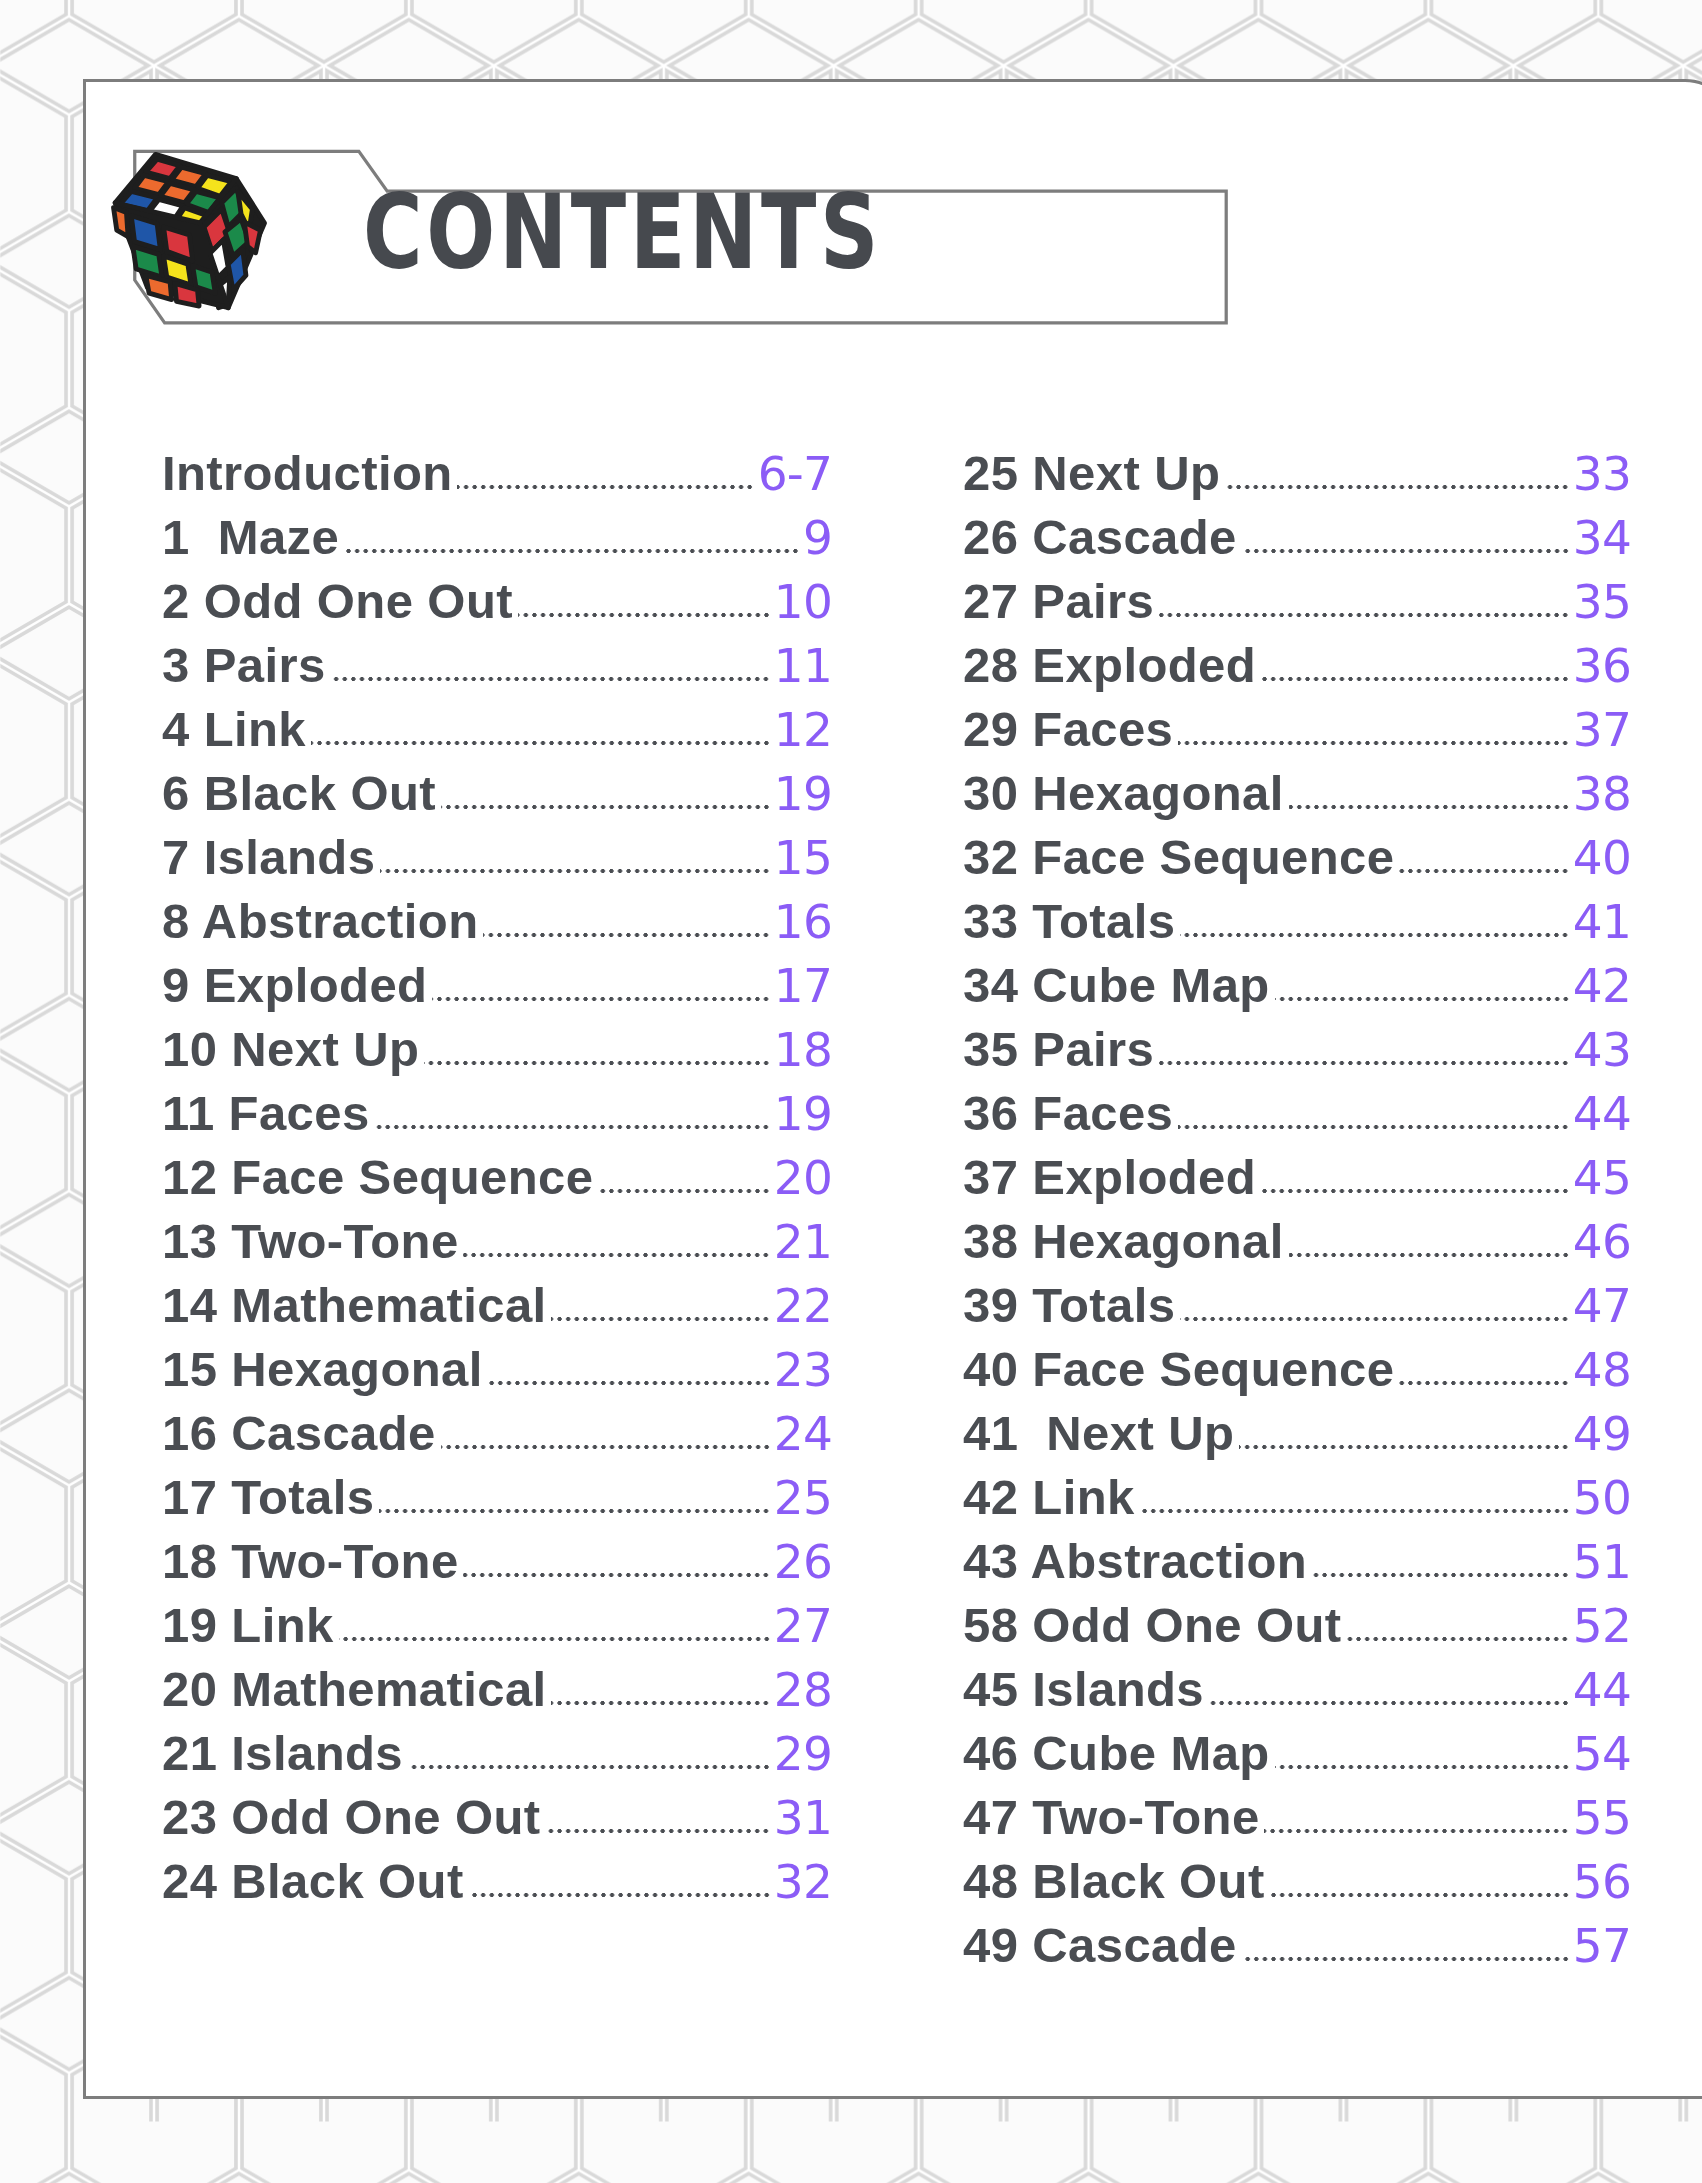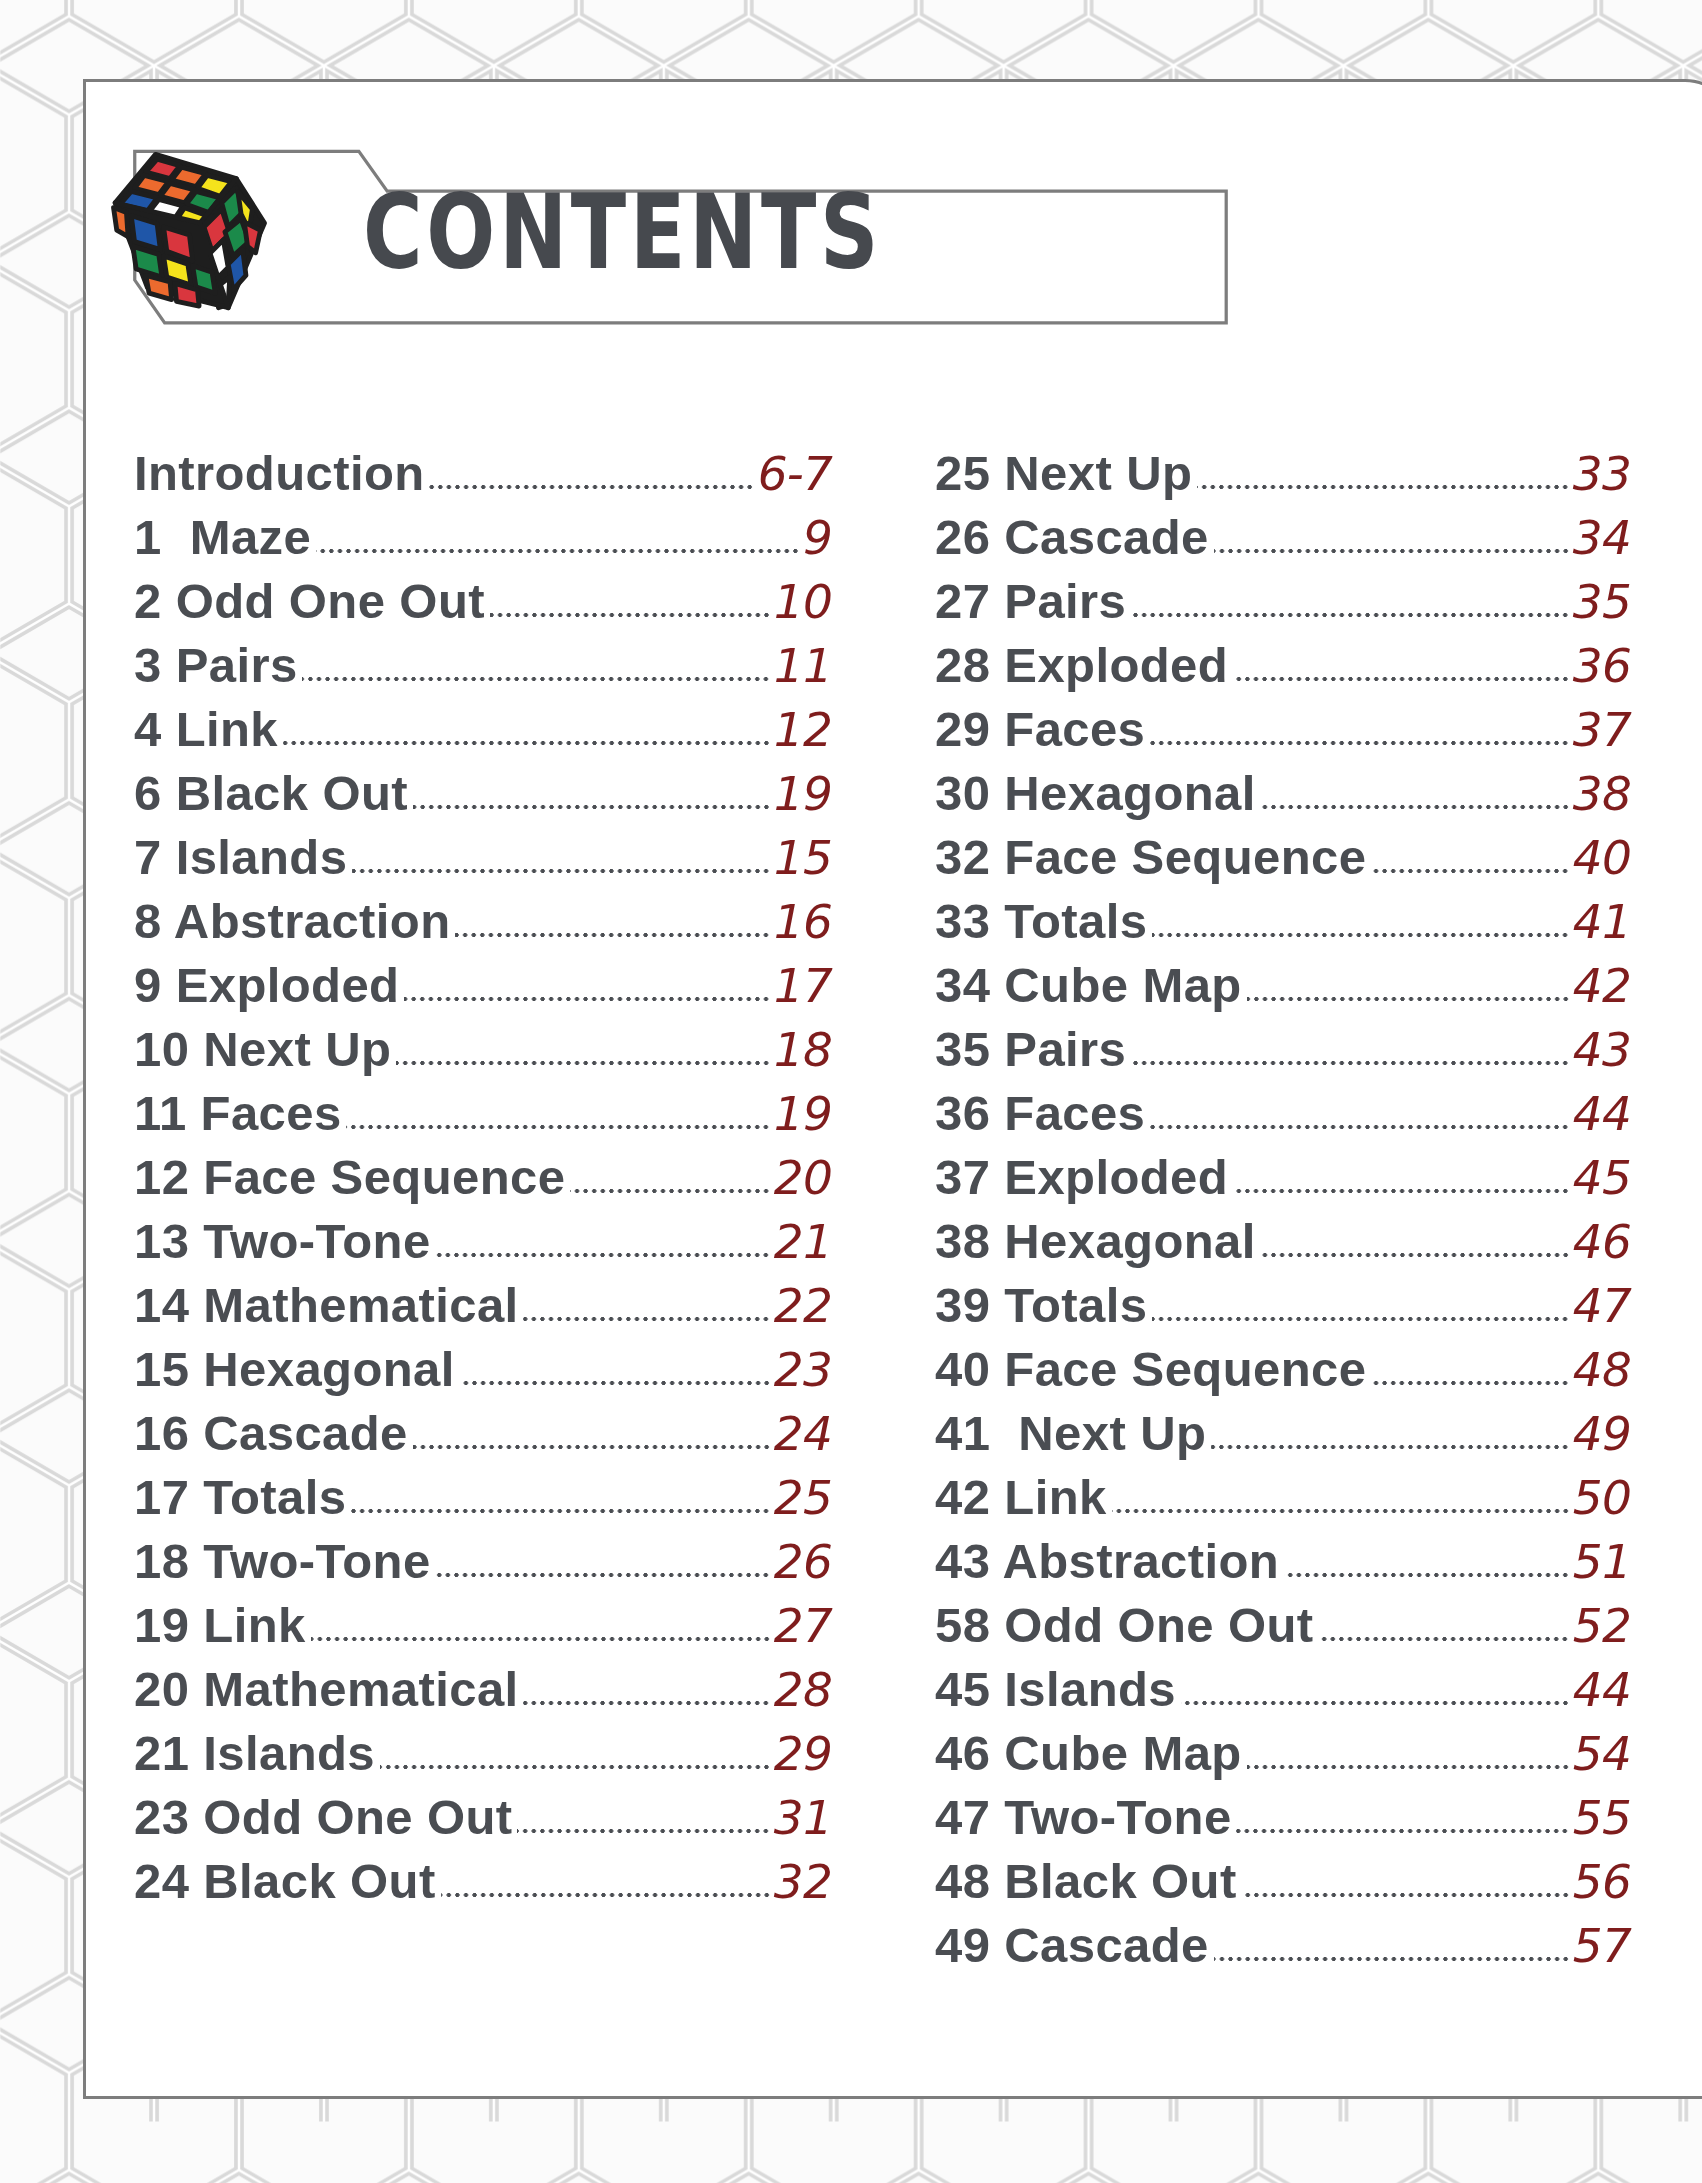--- a/index.html
+++ b/index.html
@@ -25,36 +25,37 @@
     font-size: 104px; line-height: 113px; letter-spacing: 4.9px;
     color: #46494e;
     transform: scaleX(0.78); transform-origin: left center;
   }
   .toc { position: absolute; top: 441px; z-index: 2; }
   .toc.left { left: 134px; width: 698px; }
   .toc.right { left: 935px; width: 696px; }
   .row {
     display: flex; align-items: baseline; height: 64px;
     color: #4a4d52;
+    margin-left: 28px;
   }
   .row .label {
     font-family: "Liberation Sans", sans-serif; font-weight: bold;
     font-size: 49px; line-height: 64px; white-space: nowrap;
     letter-spacing: 0.4px;
   }
   .row .leader {
     flex: 1; margin: 0 3.2px 0 4.9px; height: 6.5px; align-self: baseline;
     background-image: radial-gradient(circle, #4a4d52 1.9px, transparent 2.3px);
     background-size: 8.6px 6.5px; background-repeat: repeat-x;
     background-position: right center;
   }
   .row .page-num {
     font-family: "DejaVu Sans", sans-serif; font-weight: normal;
     font-size: 47px; line-height: 64px; white-space: nowrap;
-    color: #7f1d1d; letter-spacing: -0.8px; font-style: italic;
+    color: #8b5cf6; letter-spacing: -0.8px;
   }
 </style>
 </head>
 <body>
 
 <svg class="bg-pattern" width="1703" height="2183" xmlns="http://www.w3.org/2000/svg" viewBox="0 0 2104 2698">
   <defs>
     <pattern id="cubes" width="210" height="242" patternUnits="userSpaceOnUse" x="-20" y="-40">
       <g fill="none" stroke="#d9d9d9" stroke-width="12" stroke-linejoin="round">
         <path d="M105 0 L105 60 L0 121 M105 60 L210 121 M0 121 L0 242 M210 121 L210 242 M0 121 L105 182 L210 121 M105 182 L105 242"></path>

